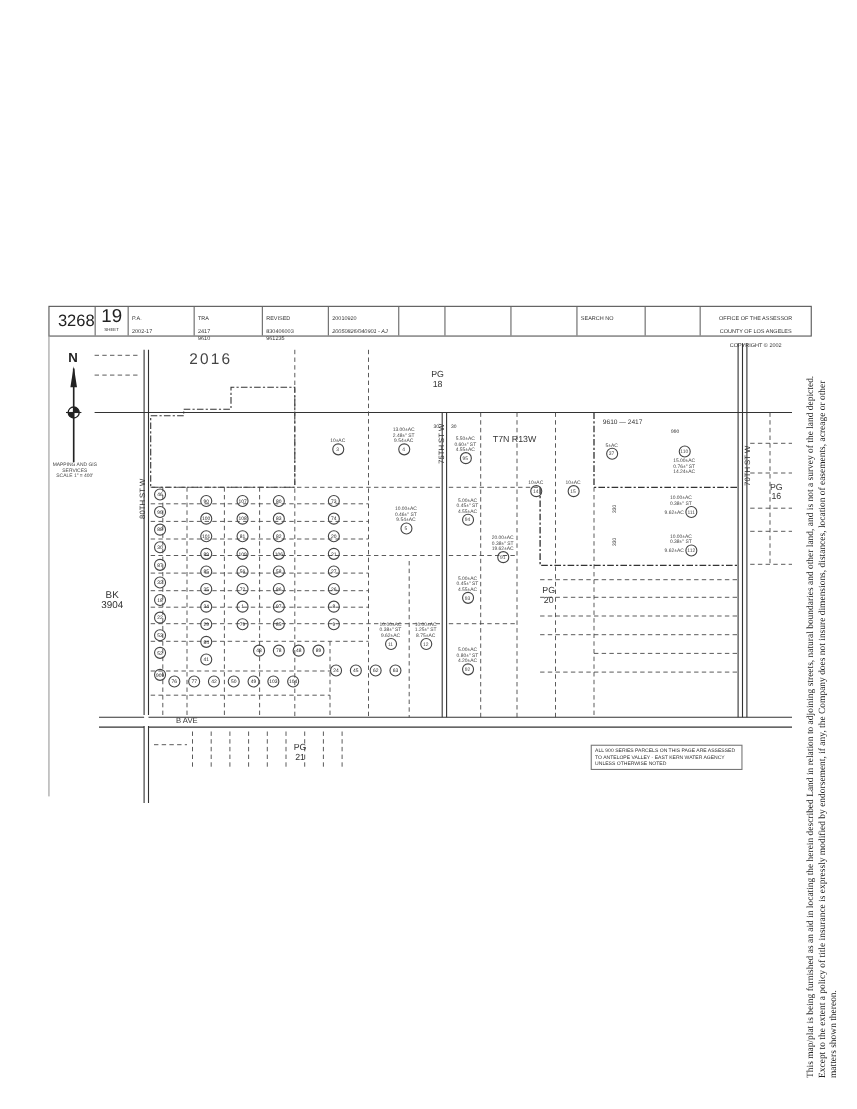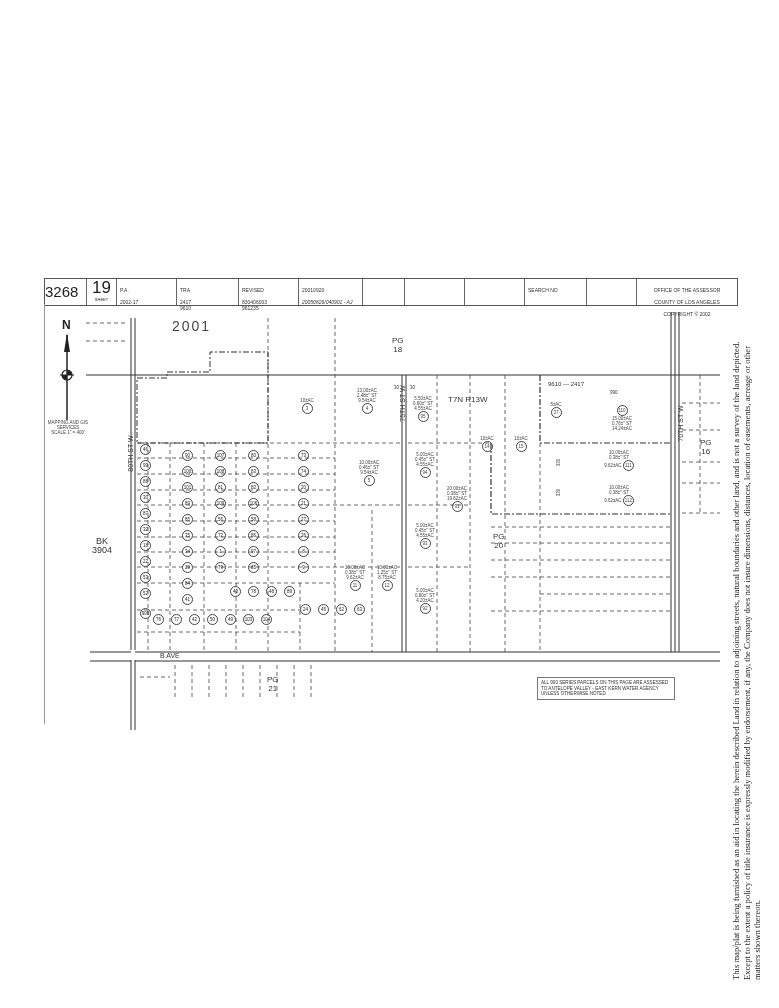--- a/index.html
+++ b/index.html
@@ -1,21 +1,21 @@
 <!DOCTYPE html>
 <html><head>
 <meta charset="utf-8">
 <style>
   html,body{margin:0;padding:0;background:#fff;}
   body{width:779px;height:1008px;position:relative;overflow:hidden;font-family:"Liberation Sans",sans-serif;color:#222;}
   .abs{position:absolute;}
   .hdr{position:absolute;left:44px;top:278px;width:692px;height:26px;border:1px solid #555;display:flex;}
   .hcell{border-right:1px solid #666;height:100%;box-sizing:border-box;position:relative;}
   .hcell:last-child{border-right:none;}
-  .big{font-size:15px;line-height:26px;text-align:left;}
+  .big{font-size:15px;line-height:26px;text-align:right;}
   .tiny{font-size:5px;line-height:6px;padding:2px 3px;white-space:pre-line;color:#333;}
   .lbl{position:absolute;font-size:8px;color:#333;white-space:nowrap;}
   .lbl-big{font-size:14px;letter-spacing:2px;color:#444;}
   .pgl{position:absolute;font-size:8px;text-align:center;line-height:9px;color:#333;}
   .disc{position:absolute;left:731px;top:980px;width:660px;transform-origin:0 0;transform:rotate(-90deg);font-family:"Liberation Serif",serif;font-size:8.6px;line-height:10.5px;color:#222;}
   .note{position:absolute;left:537px;top:677px;width:130px;border:1px solid #777;font-size:4.6px;line-height:5.5px;padding:2px 3px;color:#333;background:#fff;}
   .small{position:absolute;font-size:4.5px;color:#444;line-height:5px;text-align:center;white-space:pre-line;}
   .circ{display:inline-block;border:1px solid #444;border-radius:50%;width:9px;height:9px;line-height:9px;font-size:4.5px;text-align:center;}
 </style>
 </head>
@@ -154,21 +154,21 @@
     <line x1="60" y1="375" x2="74" y2="375" stroke="#222"></line>
     <path d="M67 370 A5 5 0 0 1 72 375 L67 375 Z" fill="#222"></path>
     <path d="M67 380 A5 5 0 0 1 62 375 L67 375 Z" fill="#222"></path>
   </g>
 </svg>
 
 <div class="abs" style="left:62px;top:318px;font-size:12px;font-weight:bold">N</div>
 <div class="small" style="left:46px;top:420px;width:44px">MAPPING AND GIS
 SERVICES
 SCALE 1" = 400'</div>
-<div class="lbl lbl-big" style="left:172px;top:318px">2001</div>
+<div class="lbl lbl-big" style="left:172px;top:318px">2016</div>
 
 <div class="pgl" style="left:92px;top:537px;font-size:9px;white-space:pre-line">BK
 3904</div>
 <div class="lbl" style="left:448px;top:395px;font-size:8px">T7N R13W</div>
 <div class="lbl" style="left:548px;top:381px;font-size:6px">9610 — 2417</div>
 
 <div class="pgl" style="left:392px;top:336px;white-space:pre-line">PG
 18</div>
 <div class="pgl" style="left:700px;top:438px;white-space:pre-line">PG
 16</div>

